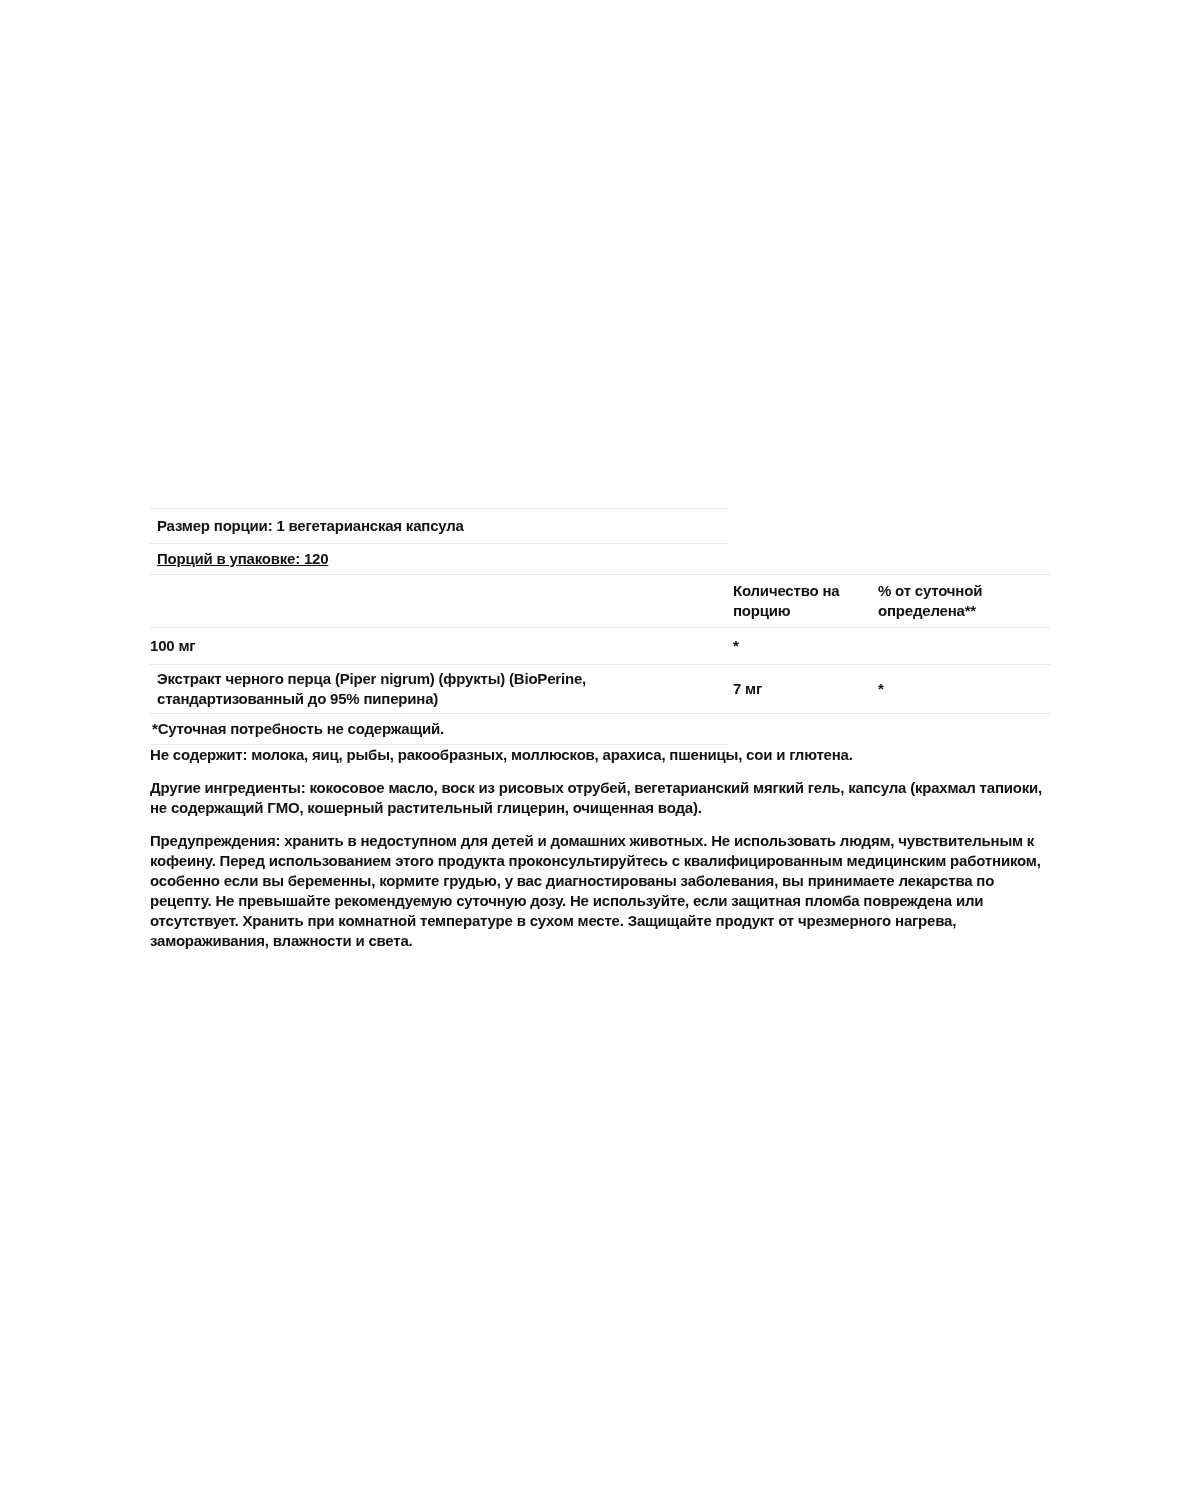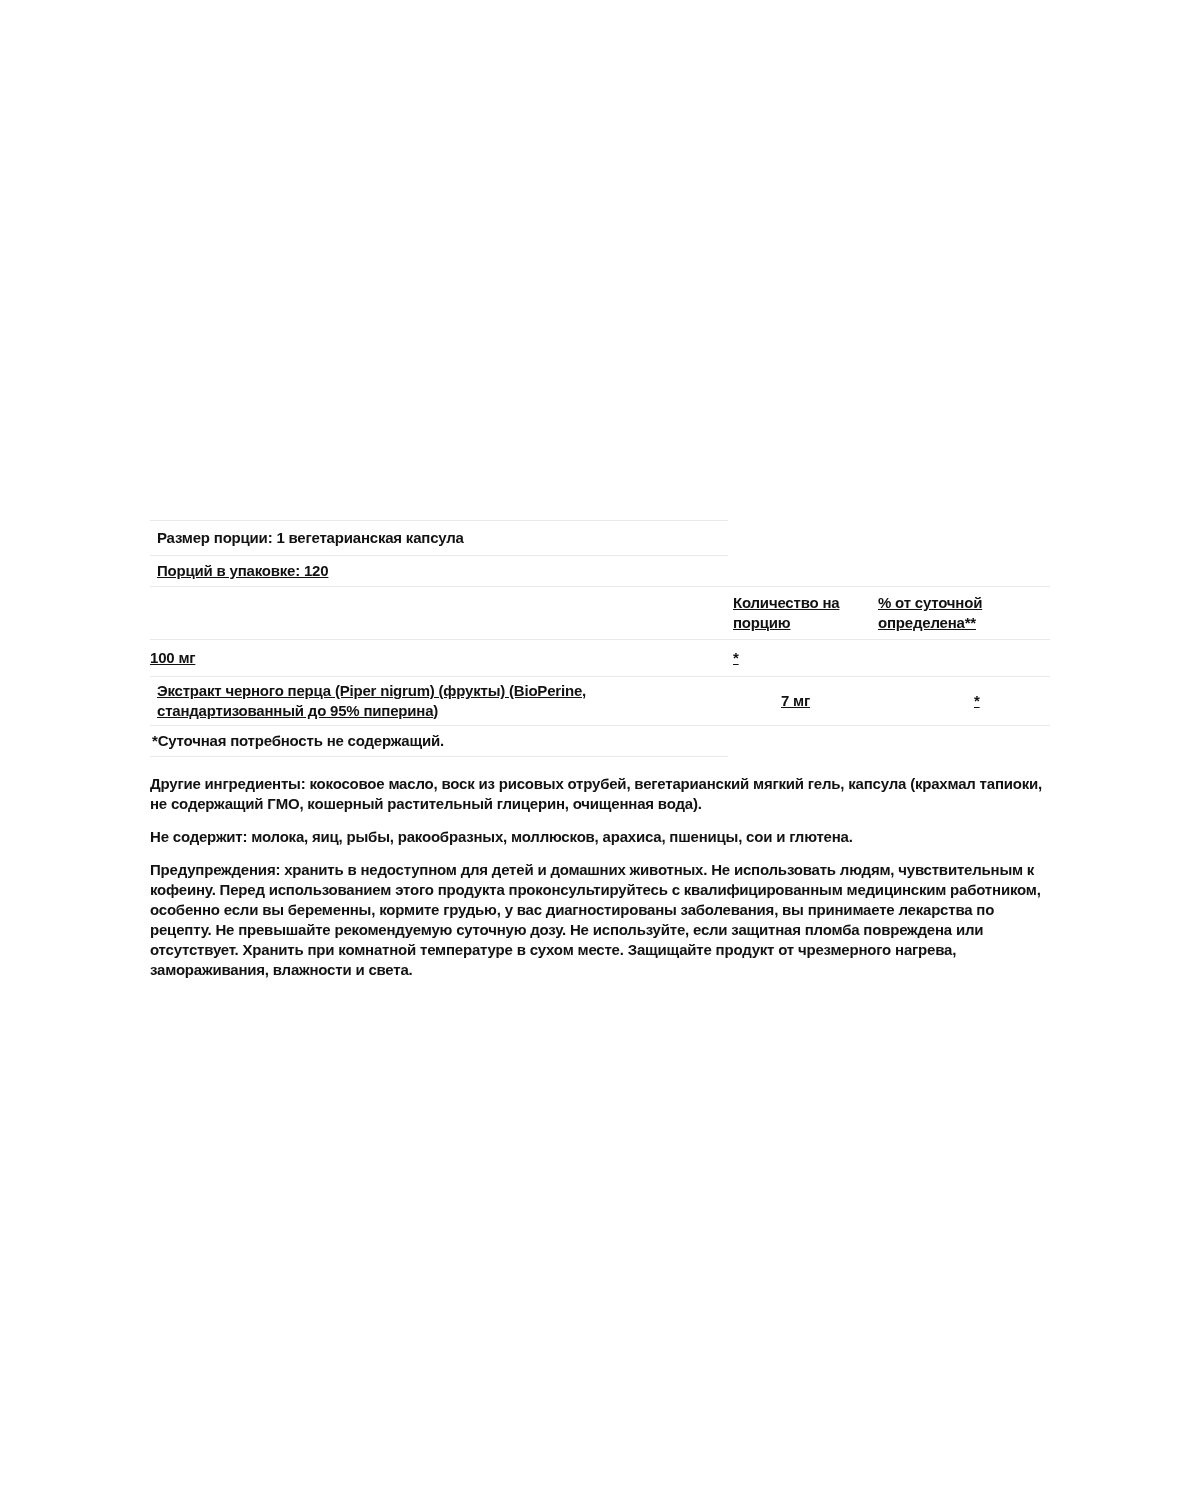--- a/index.html
+++ b/index.html
@@ -12,21 +12,21 @@
     width:1200px; height:1500px;
     background:#ffffff;
     font-family:"Liberation Sans","DejaVu Sans",sans-serif;
     color:var(--ink);
     font-weight:700;
     letter-spacing:-0.2px;
     position:relative;
   }
   .content{
     position:absolute;
-    left:150px; top:520px;
+    left:150px; top:508px;
     width:900px;
   }
   .facts{ font-size:15px; line-height:16px; }
 
   
   .toprows{
     width:578px;
     border-top:1px solid var(--line);
   }
   .trow{
@@ -40,34 +40,33 @@
   }
 
   
   .facts-main{
     border-top:1px solid var(--line);
   }
   .grid{
     display:grid;
     grid-template-columns:583px 145px 172px;
     border-bottom:1px solid var(--line);
-    text-decoration:underline;
   }
   .header-row{
     padding:6px 0;
     line-height:20px;
     align-items:start;
   }
   .header-row .c2,.header-row .c3{ padding-right:12px; }
   .irow{
     align-items:center;
     line-height:20px;
   }
   .irow.single{ padding:8px 0; }
-  .irow.double{ padding:4px 0;gap:48px; }
+  .irow.double{ padding:4px 0; }
   .c1{ padding-left:7px; padding-right:14px; }
   .frow{
     width:578px;
     padding:7px 10px 7px 2px;
     border-bottom:1px solid var(--line);
   }
 
   
   .para{
     margin:0;
@@ -112,19 +111,19 @@
         <div class="c3">*</div>
       </div>
 
       <div class="frow">
         <span>*Суточная потребность не содержащий.</span>
       </div>
 
     </div>
   </section>
 
+  <p class="para">Не содержит: молока, яиц, рыбы, ракообразных, моллюсков, арахиса, пшеницы, сои и глютена.</p>
+
   <p class="para first">Другие ингредиенты: кокосовое масло, воск из рисовых отрубей, вегетарианский мягкий гель, капсула (крахмал тапиоки, не содержащий ГМО, кошерный растительный глицерин, очищенная вода).</p>
-
-  <p class="para">Не содержит: молока, яиц, рыбы, ракообразных, моллюсков, арахиса, пшеницы, сои и глютена.</p>
 
   <p class="para">Предупреждения: хранить в недоступном для детей и домашних животных. Не использовать людям, чувствительным к кофеину. Перед использованием этого продукта проконсультируйтесь с квалифицированным медицинским работником, особенно если вы беременны, кормите грудью, у вас диагностированы заболевания, вы принимаете лекарства по рецепту. Не превышайте рекомендуемую суточную дозу. Не используйте, если защитная пломба повреждена или отсутствует. Хранить при комнатной температуре в сухом месте. Защищайте продукт от чрезмерного нагрева, замораживания, влажности и света.</p>
 
 </div>
 
 </body></html>

